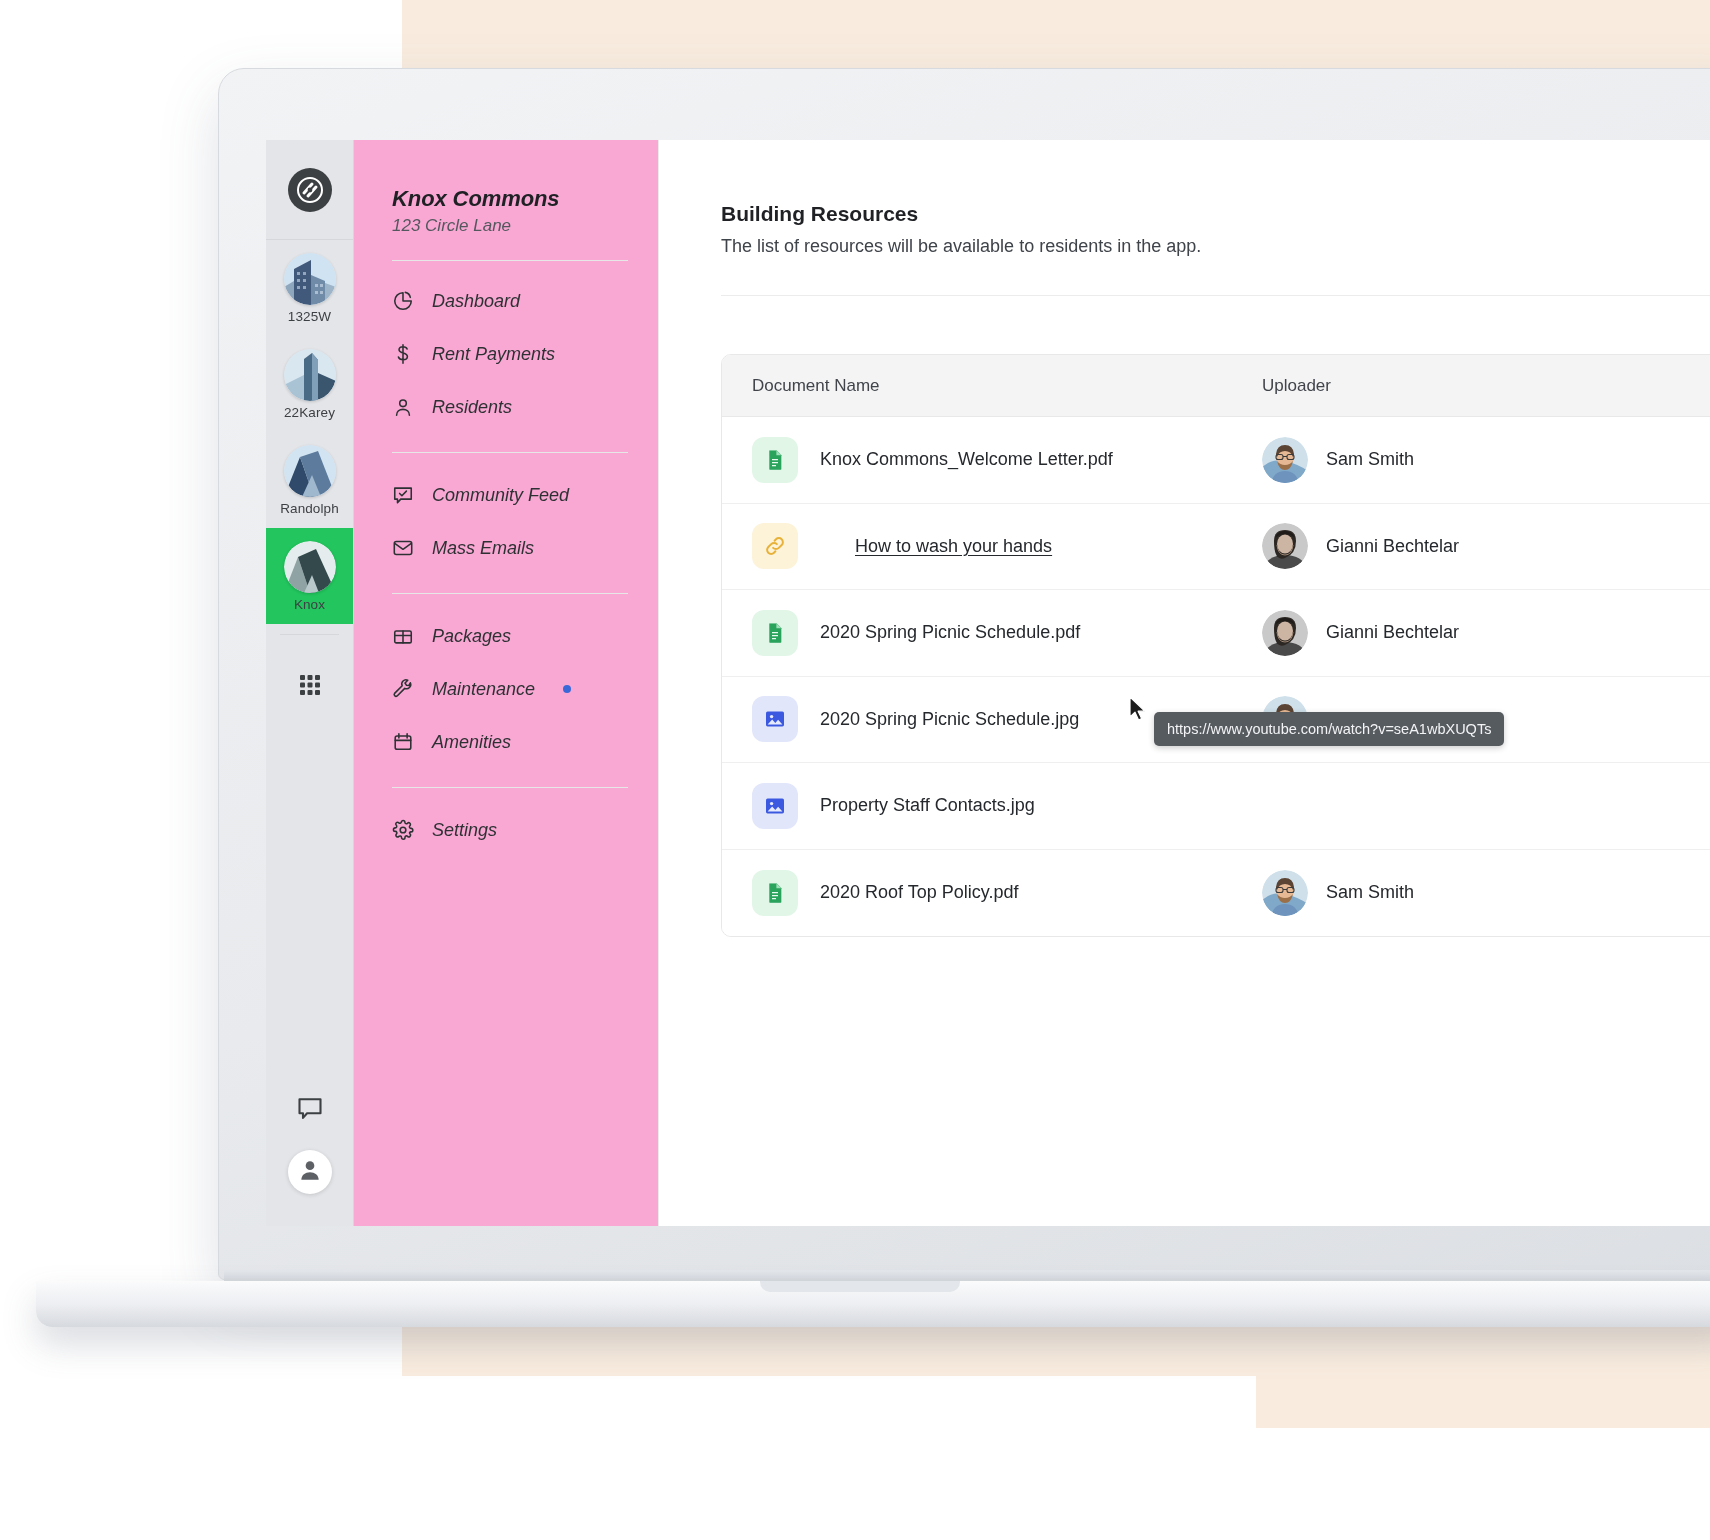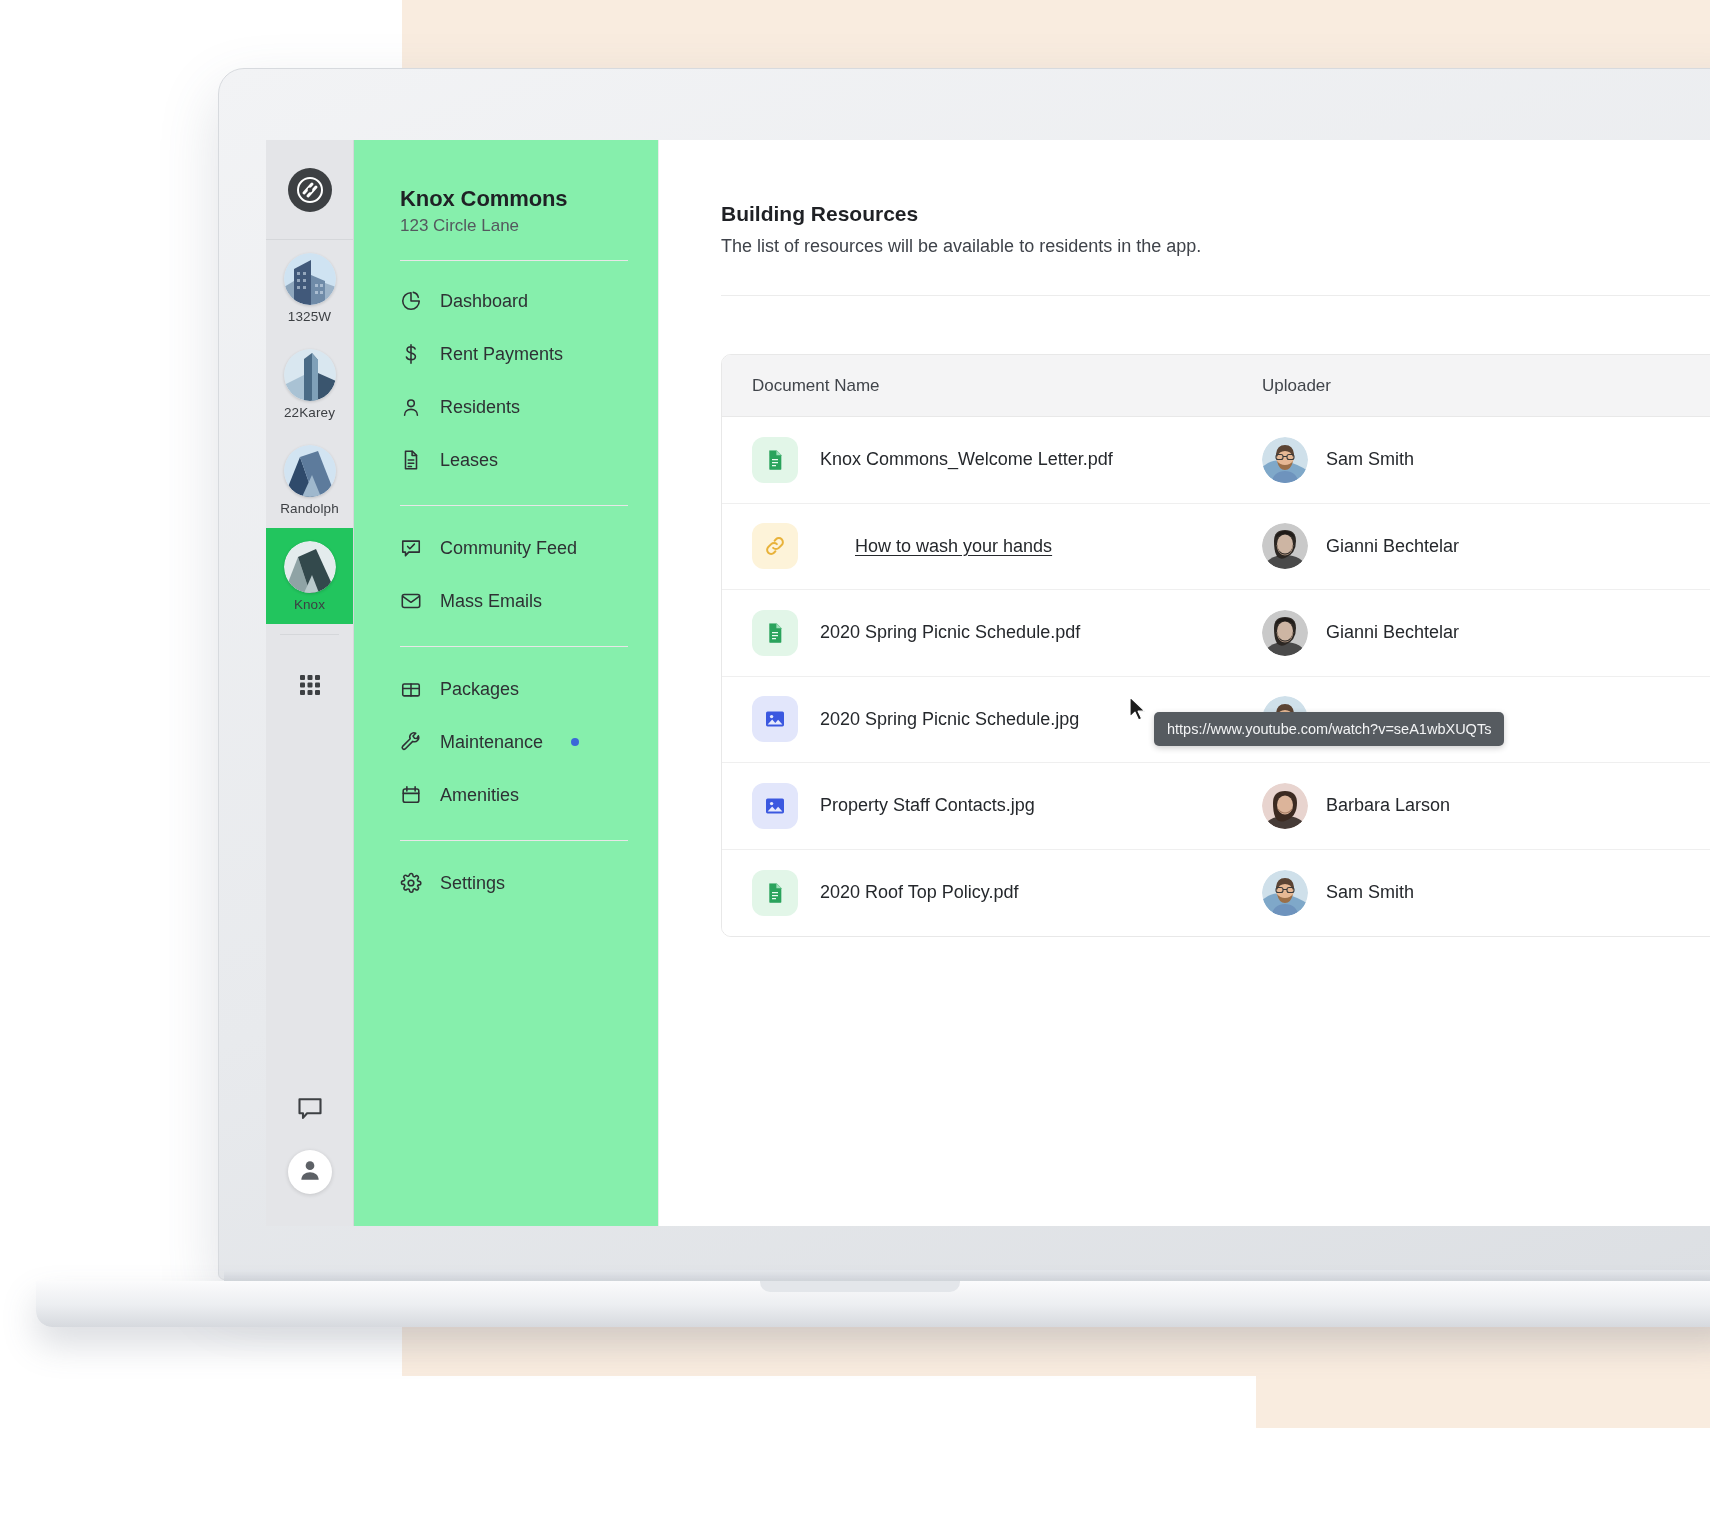--- a/index.html
+++ b/index.html
@@ -88,21 +88,21 @@
   }
   .rail-avatar {
     width: 44px; height: 44px; border-radius: 50%; background: #ffffff;
     display: flex; align-items: center; justify-content: center;
     box-shadow: 0 1px 4px rgba(0,0,0,.14); cursor: pointer;
   }
 
   
   .nav {
     position: absolute; left: 88px; top: 0; width: 305px; height: 1086px;
-    background: #86efac; border-right: 1px solid #ebebeb; padding: 46px 0 0 16px;
+    background: #f9a8d4; border-right: 1px solid #ebebeb; padding: 46px 0 0 8px; font-style: italic;
   }
   .nav-title { font-size: 22px; font-weight: 700; color: #1f2125; padding: 0 30px; letter-spacing: -.1px; }
   .nav-sub { font-size: 17px; color: #54585e; padding: 4px 30px 0; }
   .nav-rule { height: 1px; background: #e7e7e7; margin: 24px 30px 0; }
   .nav-group { padding: 16px 14px 0; }
   .nav-item {
     display: flex; align-items: center; gap: 18px;
     height: 48px; padding: 0 16px; margin: 0 0 5px; border-radius: 6px;
     color: #2e3134; font-size: 18px; cursor: pointer; position: relative;
   }
@@ -337,30 +337,20 @@
             <div class="nav-item">
         <span class="nico">
                 <svg width="22" height="22" viewBox="0 0 24 24" fill="none" stroke="#2e3134" stroke-width="1.7" stroke-linecap="round" stroke-linejoin="round">
                   <circle cx="12" cy="8" r="3.6" stroke="#2e3134"></circle>
                   <path d="M5 21c0-4 3.1-6.4 7-6.4S19 17 19 21" stroke="#2e3134"></path>
                 </svg>
               </span>
         <span>Residents</span>
 
       </div>
-            <div class="nav-item">
-        <span class="nico">
-                <svg width="22" height="22" viewBox="0 0 24 24" fill="none" stroke="#2e3134" stroke-width="1.7" stroke-linecap="round" stroke-linejoin="round">
-                  <path d="M6 2.5h7.5L18 7v14.5H6z" stroke="#2e3134"></path>
-                  <path d="M13.2 2.6V7H18M9 12h6M9 15.5h6M9 19h3.5" stroke="#2e3134"></path>
-                </svg>
-              </span>
-        <span>Leases</span>
-
-      </div>
   </div>
   <div class="nav-group">
     <div class="nav-rule" style="margin:0 16px 18px"></div>
     <div class="nav-item">
         <span class="nico">
                 <svg width="22" height="22" viewBox="0 0 24 24" fill="none" stroke="#2e3134" stroke-width="1.7" stroke-linecap="round" stroke-linejoin="round">
                   <path d="M3 4.5h18v12H9.5L6 20.5V16.5H3z" stroke="#2e3134"></path>
                   <path d="M8.3 10.3l2.5 2.5 4.9-5" stroke="#2e3134"></path>
                 </svg>
               </span>
@@ -568,37 +558,20 @@
     <div class="cell-doc">
       <span class="ficon img">
                   <svg width="24" height="24" viewBox="0 0 24 24" fill="#3b58e0">
                     <rect x="3" y="4.6" width="18" height="14.8" rx="1.6"></rect>
                     <circle cx="8.6" cy="9.6" r="1.7" fill="#e6eafd"></circle>
                     <path d="M4.6 17.6l4.6-5 3.1 3.3 2.8-3.1 4.3 4.8z" fill="#e6eafd"></path>
                   </svg>
                 </span>
       <span class="fname">Property Staff Contacts.jpg</span>
     </div>
-    <div class="cell-up">
-      <span class="avatar"><svg width="46" height="46" viewBox="0 0 46 46">
-                    <defs>
-                      <clipPath id="a3">
-                        <circle cx="23" cy="23" r="23"></circle>
-                      </clipPath>
-                    </defs>
-                    <g clip-path="url(#a3)">
-                      <rect width="46" height="46" fill="#e8d4cf"></rect>
-                      <path d="M0 46q6-13 23-13t23 13z" fill="#463b37"></path>
-                      <path d="M11 20q0-12 12-12t12 12q0 14-12 18T11 20z" fill="#3c2a21"></path>
-                      <ellipse cx="23" cy="22" rx="8" ry="9.5" fill="#dcb49a"></ellipse>
-                      <path d="M16 26q3 4 7 4t7-4" fill="none" stroke="#a57b62" stroke-width="1.2"></path>
-                    </g>
-                  </svg></span>
-      <span class="uname">Barbara Larson</span>
-    </div>
   </div>
   <div class="t-row">
     <div class="cell-doc">
       <span class="ficon pdf">
                   <svg width="24" height="24" viewBox="0 0 24 24" fill="#2aa35c">
                     <path d="M6 2.4h8L18.6 7v14.6H6z" opacity=".25"></path>
                     <path d="M6.4 2.6h7.2L18.2 7.2v13.9a.6.6 0 0 1-.6.6H7a.6.6 0 0 1-.6-.6z"></path>
                     <path d="M13.4 2.6v4.6h4.8z" fill="#9fe0ba"></path>
                     <path d="M9 11h6v1.3H9zM9 14h6v1.3H9zM9 17h4v1.3H9z" fill="#e9fbf0"></path>
                   </svg>

